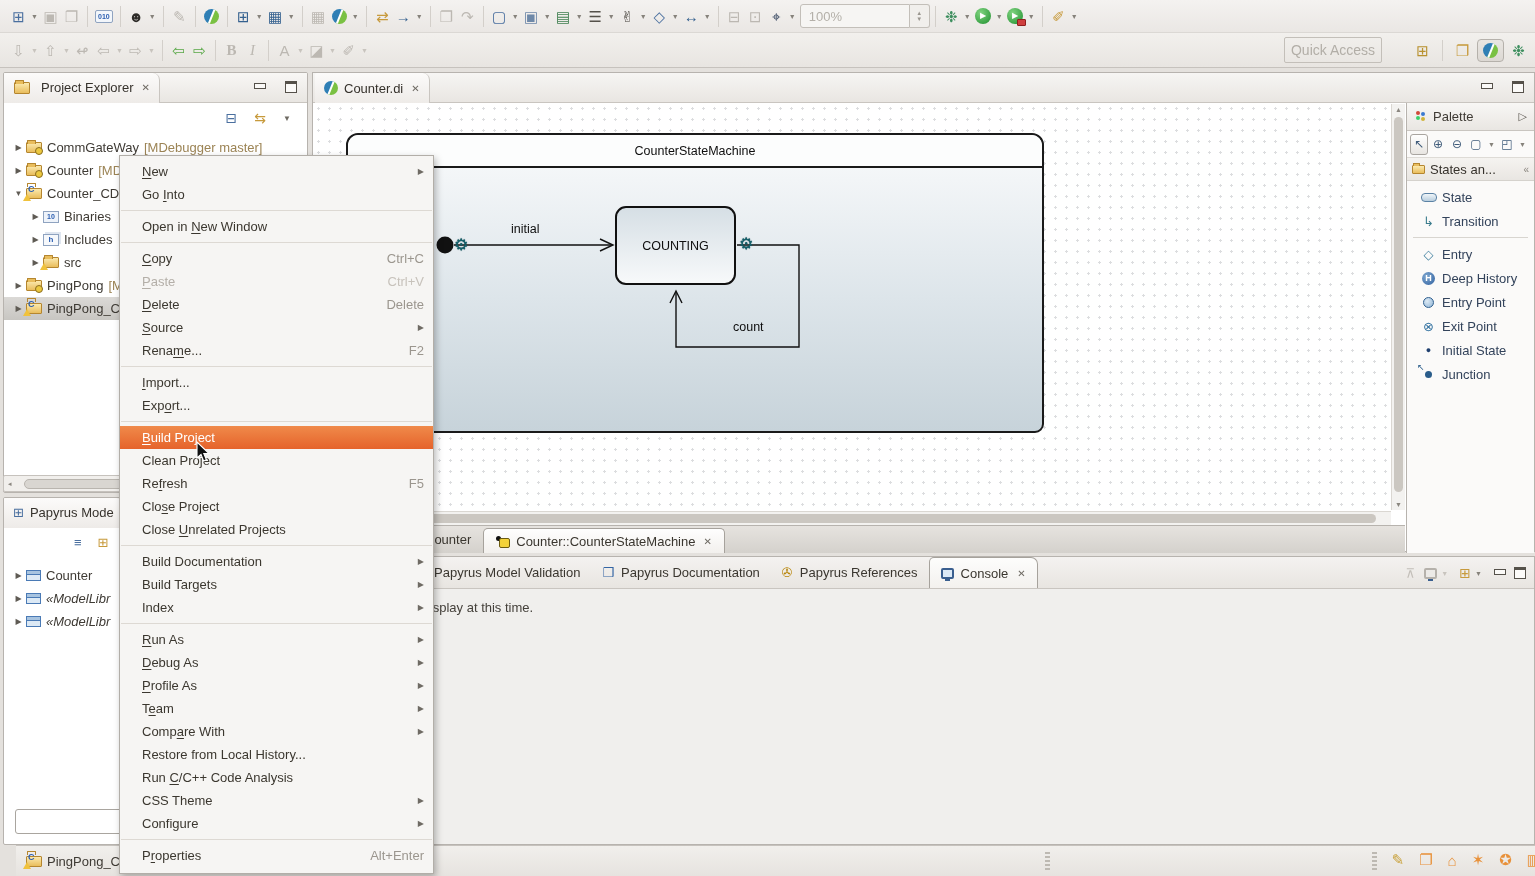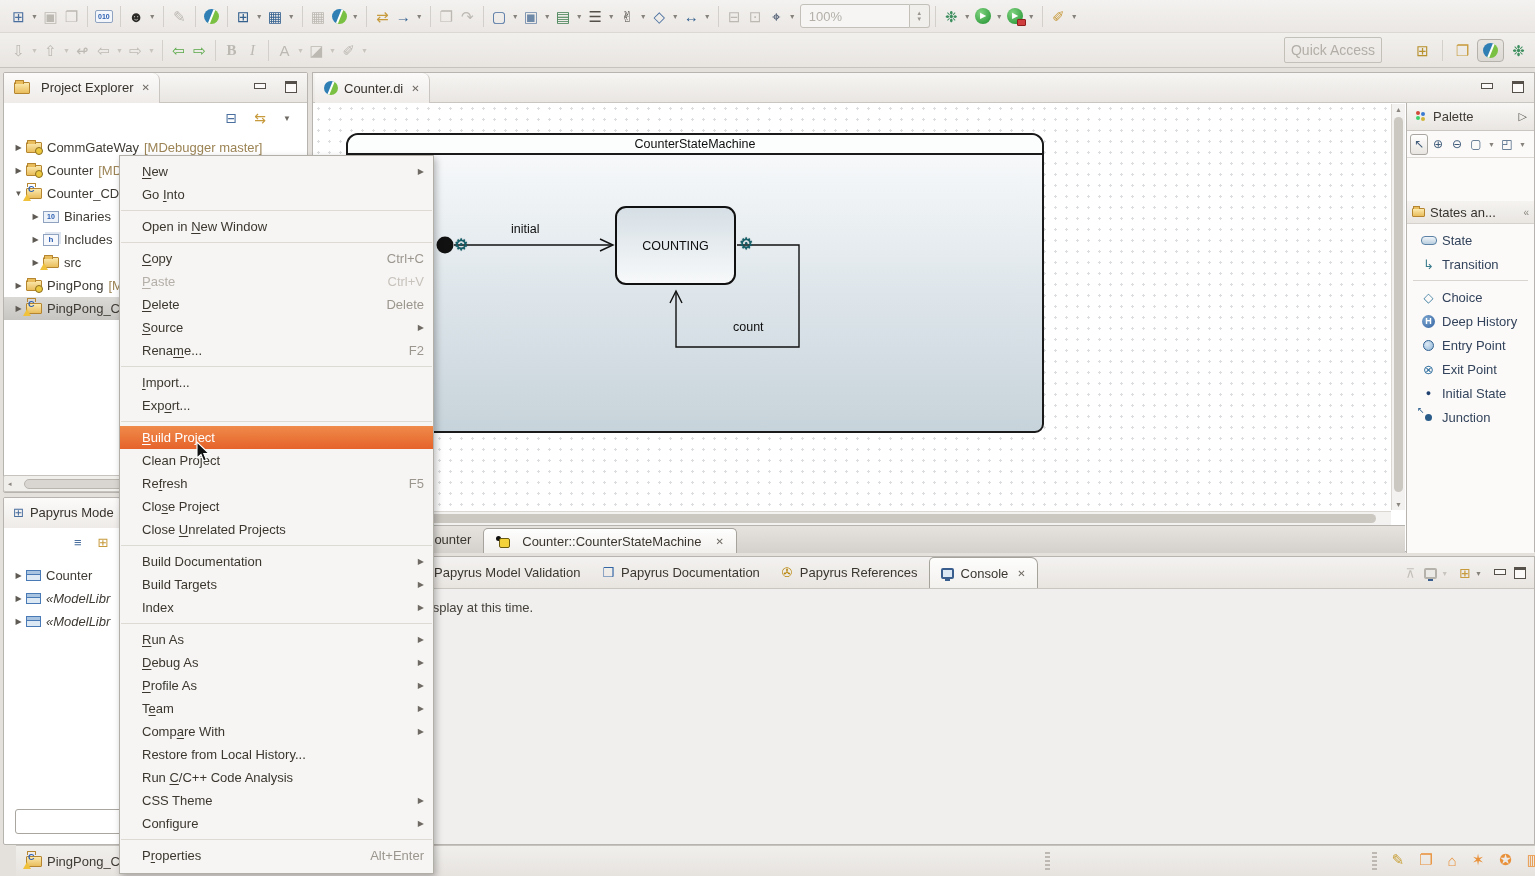--- a/index.html
+++ b/index.html
@@ -62,48 +62,48 @@
   .includes::after { content:"h"; font-size:8px; font-weight:bold; color:#2a5db0; }
   .pkg { width:15px; height:11px; border:1px solid #4a7ab5; background:#dce9f5; }
   .pkg::before { content:""; position:absolute; top:0; left:0; right:0; height:3px; background:#a8c4e0; border-bottom:1px solid #4a7ab5; }
   
   #editor { position:absolute; left:312px; top:72px; width:1223px; height:480px; background:#fff; border:1px solid #b7b3ae; }
   #editor-tabbar { height:30px; background:linear-gradient(#f6f5f3,#e9e6e2); border-bottom:1px solid #c9c5c0; display:flex; position:relative; }
   #canvas { position:absolute; left:0; top:30px; width:1079px; height:408px; background:#fff;
             background-image:radial-gradient(circle,#dcdddf 1px,transparent 1.3px); background-size:11px 11px; overflow:hidden; }
   #sm-frame { position:absolute; left:33px; top:30px; width:698px; height:300px; border:2px solid #1a1a1a; border-radius:12px 12px 9px 9px;
               background:linear-gradient(180deg,#fafbfc 0%,#dde5ea 55%,#c7d3da 100%); }
-  #sm-frame-label { height:20px; border-bottom:2px solid #1a1a1a; border-radius:11px 11px 0 0; background:#fcfdfd;
+  #sm-frame-label { height:33px; border-bottom:2px solid #1a1a1a; border-radius:11px 11px 0 0; background:#fcfdfd;
                     display:flex; align-items:center; justify-content:center; font-size:12.5px; color:#0e0e0e; }
   #sm-state { position:absolute; left:302px; top:103px; width:121px; height:79px; border:2px solid #111; border-radius:11px;
               background:linear-gradient(180deg,#d6dfe5,#f7f9fa); display:flex; align-items:center; justify-content:center; font-size:12.5px; color:#0e0e0e; }
   .gear { position:absolute; color:#15616b; font-size:16px; line-height:1; text-shadow:0 0 1px #0a3c44; }
   .elabel { position:absolute; font-size:12.5px; color:#0e0e0e; }
   #vscroll { position:absolute; right:129px; top:31px; width:14px; height:406px; background:#f3f2f0; border-left:1px solid #dad7d2; }
   #vscroll .thumb { position:absolute; left:2px; top:13px; width:9px; height:375px; background:#cbc7c1; border-radius:5px; }
   #hscroll { position:absolute; left:1px; top:438px; width:1077px; height:14px; background:#f3f2f0; border-top:1px solid #dad7d2; }
   #hscroll .thumb { position:absolute; left:4px; top:2px; width:1058px; height:9px; background:#cbc7c1; border-radius:5px; }
   .vs-arrow { position:absolute; left:3px; font-size:7px; color:#8a867f; }
   #inner-tabbar { position:absolute; left:0; top:452px; width:1092px; height:28px; background:linear-gradient(#e6e3df,#d4d1cc);
                   border-top:1px solid #b7b3ae; display:flex; align-items:stretch; padding-left:100px; }
   .itab { display:flex; align-items:center; gap:6px; padding:0 12px; color:#3a362f; white-space:nowrap; }
-  .itab.active { background:linear-gradient(#fefefe,#f2f0ed); border:1px solid #a6a29c; border-bottom:none; border-radius:5px 5px 0 0; margin-top:2px;gap:12px; }
+  .itab.active { background:linear-gradient(#fefefe,#f2f0ed); border:1px solid #a6a29c; border-bottom:none; border-radius:5px 5px 0 0; margin-top:2px; }
   .sm-icon { width:14px; height:13px; position:relative; flex:none; }
   .sm-icon::before { content:""; position:absolute; left:0; top:1px; width:5px; height:5px; background:#111; border-radius:50%; }
   .sm-icon::after { content:""; position:absolute; right:0; bottom:0; width:9px; height:8px; background:#f3d23a; border:1px solid #6a5a10; border-radius:2px; }
   
   #palette { position:absolute; right:0; top:30px; width:128px; height:450px; background:#fbfaf9; border-left:1px solid #b7b3ae; }
   #palette-header { height:28px; background:linear-gradient(#f8f7f5,#e9e6e2); border-bottom:1px solid #c9c5c0; display:flex; align-items:center; padding:0 7px; gap:6px; }
   .pal-dots { width:13px; height:13px; position:relative; flex:none; }
   .pal-dots::before { content:""; position:absolute; left:2px; top:1px; width:4px; height:4px; border-radius:50%; background:#d04a3a;
         box-shadow:5px 1px 0 #3a7ad0, 0px 5px 0 #3ad06a, 5px 6px 0 #d0b43a; }
   #palette-tools { height:27px; display:flex; align-items:center; padding:0 3px; gap:1px; border-bottom:1px solid #dedbd6; }
   .ptool { min-width:18px; height:21px; display:flex; align-items:center; justify-content:center; font-size:12px; color:#3f5b7a; }
   .ptool.active { border:1px solid #a9a5a0; background:linear-gradient(#fff,#e8e5e1); border-radius:3px; }
-  #palette-drawer { height:23px; background:linear-gradient(#f5f3f0,#e9e6e2); border-bottom:1px solid #d5d2cd; display:flex; align-items:center; padding:0 5px; gap:5px; color:#36322c;margin-top:43px; }
+  #palette-drawer { height:23px; background:linear-gradient(#f5f3f0,#e9e6e2); border-bottom:1px solid #d5d2cd; display:flex; align-items:center; padding:0 5px; gap:5px; color:#36322c; }
   .mini-fold { width:13px; height:9px; background:linear-gradient(#fbe9ae,#e9bd5c); border:1px solid #b5862f; border-radius:1px; position:relative; flex:none; }
   .mini-fold::before { content:""; position:absolute; top:-3px; left:0; width:5px; height:2px; background:#e9bd5c; border:1px solid #b5862f; border-bottom:none; }
   .pitem { height:24px; display:flex; align-items:center; padding-left:13px; color:#33435b; }
   .pi { width:17px; display:flex; align-items:center; justify-content:center; margin-right:5px; font-size:13px; flex:none; }
   .pi-state { width:16px; height:9px; border:1px solid #5b82a5; border-radius:4px; background:linear-gradient(#f0f5f9,#b9cede); }
   .pi-dh { width:13px; height:13px; border-radius:50%; background:radial-gradient(circle at 35% 35%,#7fa8d0,#2f5f9f); color:#fff;
            font-size:9px; font-weight:bold; display:flex; align-items:center; justify-content:center; }
   .pi-entry { width:11px; height:11px; border-radius:50%; border:1px solid #2f5f8f; background:radial-gradient(circle at 35% 35%,#ddeaf5,#8fb4d5); }
   .pi-junction { width:7px; height:7px; border-radius:50%; background:#2a5c8a; position:relative; }
   .pi-junction::after { content:"↖"; position:absolute; top:-9px; left:-8px; font-size:9px; color:#2a5c8a; }
@@ -430,21 +430,21 @@
           </span>
           <span>State</span>
         </div>
         <div class="pitem">
           <span class="pi" style="color: rgb(58, 123, 140);">↳</span>
           <span>Transition</span>
         </div>
         <div class="psep"></div>
         <div class="pitem">
           <span class="pi" style="color: rgb(63, 127, 159);">◇</span>
-          <span>Choice</span>
+          <span>Entry</span>
         </div>
         <div class="pitem">
           <span class="pi">
             <span class="pi-dh">H</span>
           </span>
           <span>Deep History</span>
         </div>
         <div class="pitem">
           <span class="pi">
             <span class="pi-entry"></span>

